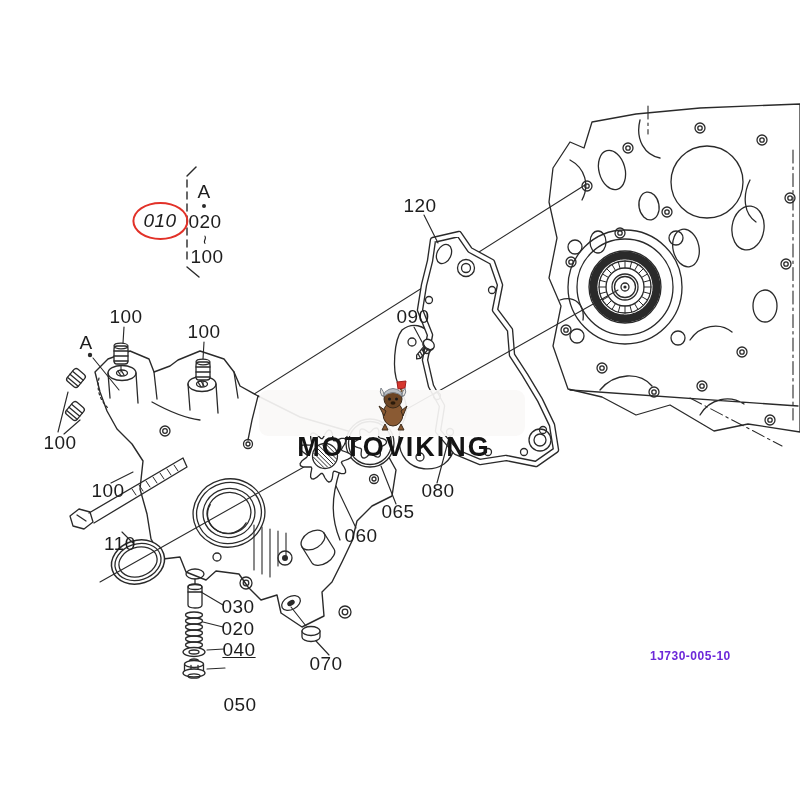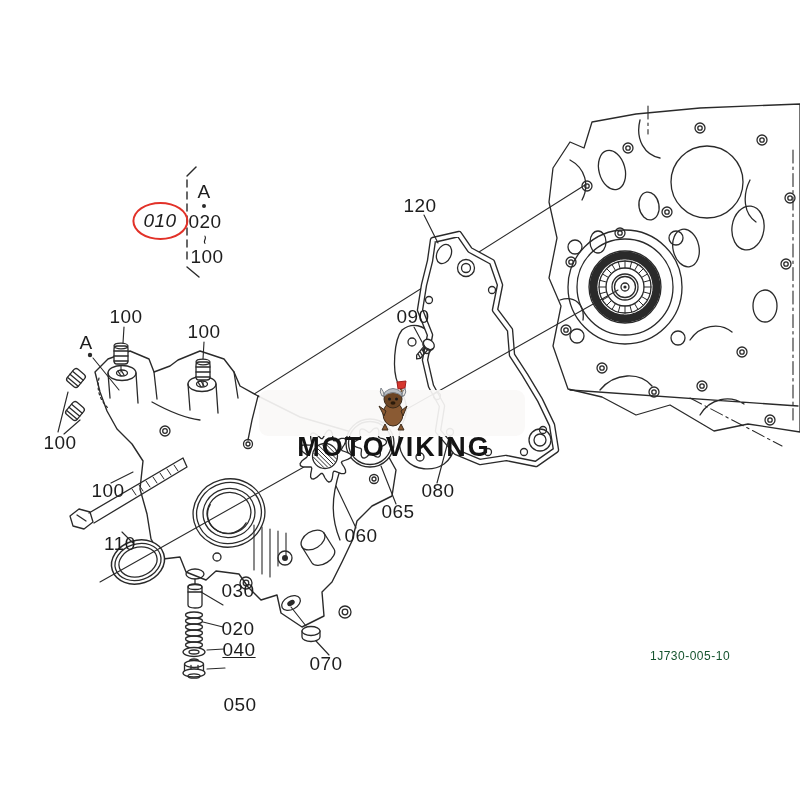--- a/index.html
+++ b/index.html
@@ -12,21 +12,21 @@
   .callout .ring{position:absolute;left:50%;top:50%;width:52px;height:34px;
            transform:translate(-50%,-50%);border-radius:50%;border:2.5px solid #e23128;
            pointer-events:none;}
   #watermark{position:absolute;left:259px;top:390px;width:266px;height:46px;
            background:rgba(250,249,247,0.92);border-radius:9px;display:flex;
            align-items:center;z-index:8;flex-direction:column;}
   #watermark-text{font-size:27px;font-weight:700;letter-spacing:2px;color:#141414;
            margin-left:4px;}
   #viking-logo{margin:-10px 0 0 5px;flex:0 0 auto;}
   #plate-code{position:absolute;left:650px;top:649px;z-index:5;
-           font-size:12px;font-weight:400;letter-spacing:.5px;color:#14532d;}
+           font-size:12px;font-weight:700;letter-spacing:.5px;color:#6d28d9;}
 </style>
 </head>
 <body>
 
 <div id="stage">
 
 <svg id="line-art" width="800" height="800" viewBox="0 0 800 800" fill="none" stroke="#2a2a2a" stroke-width="1.3" stroke-linejoin="round" stroke-linecap="round">
 
   <g>
     <path fill="#ffffff" d="M553,168 L570,142 L584,148 L592,122 L636,114 L700,108 L800,104
@@ -326,20 +326,20 @@
       <div class="callout" style="left: 413px; top: 317px;">090</div>
       <div class="callout" style="left: 126px; top: 317px;">100</div>
       <div class="callout" style="left: 204px; top: 332px;">100</div>
       <div class="callout" style="left: 86px; top: 343px;">A</div>
       <div class="callout" style="left: 60px; top: 443px;">100</div>
       <div class="callout" style="left: 108px; top: 491px;">100</div>
       <div class="callout" style="left: 120px; top: 544px;">110</div>
       <div class="callout" style="left: 361px; top: 536px;">060</div>
       <div class="callout" style="left: 398px; top: 512px; text-align: center;">065</div>
       <div class="callout" style="left: 438px; top: 491px;">080</div>
-      <div class="callout" style="left: 238px; top: 591px;">030</div>
+      <div class="callout" style="left: 238px; top: 607px;">030</div>
       <div class="callout" style="left: 238px; top: 629px;">020</div>
       <div class="callout" style="left: 239px; top: 650px; text-decoration: underline;">040</div>
       <div class="callout" style="left: 240px; top: 669px; margin-top: 36px;">050</div>
       <div class="callout" style="left: 326px; top: 664px;">070</div>
     </div>
 
 </div>
 
 </body></html>

